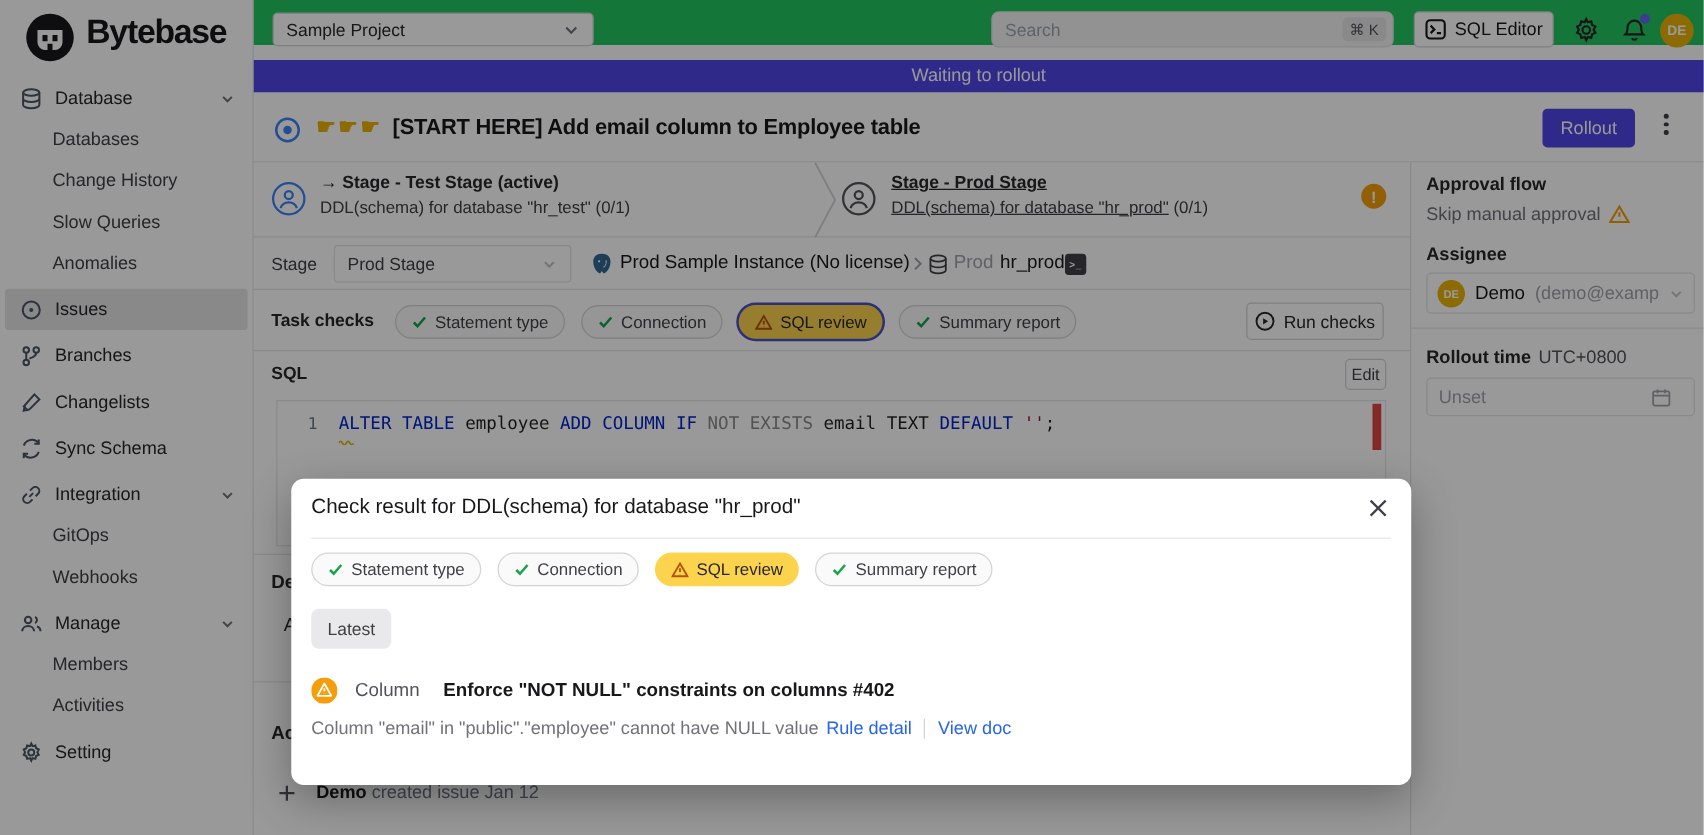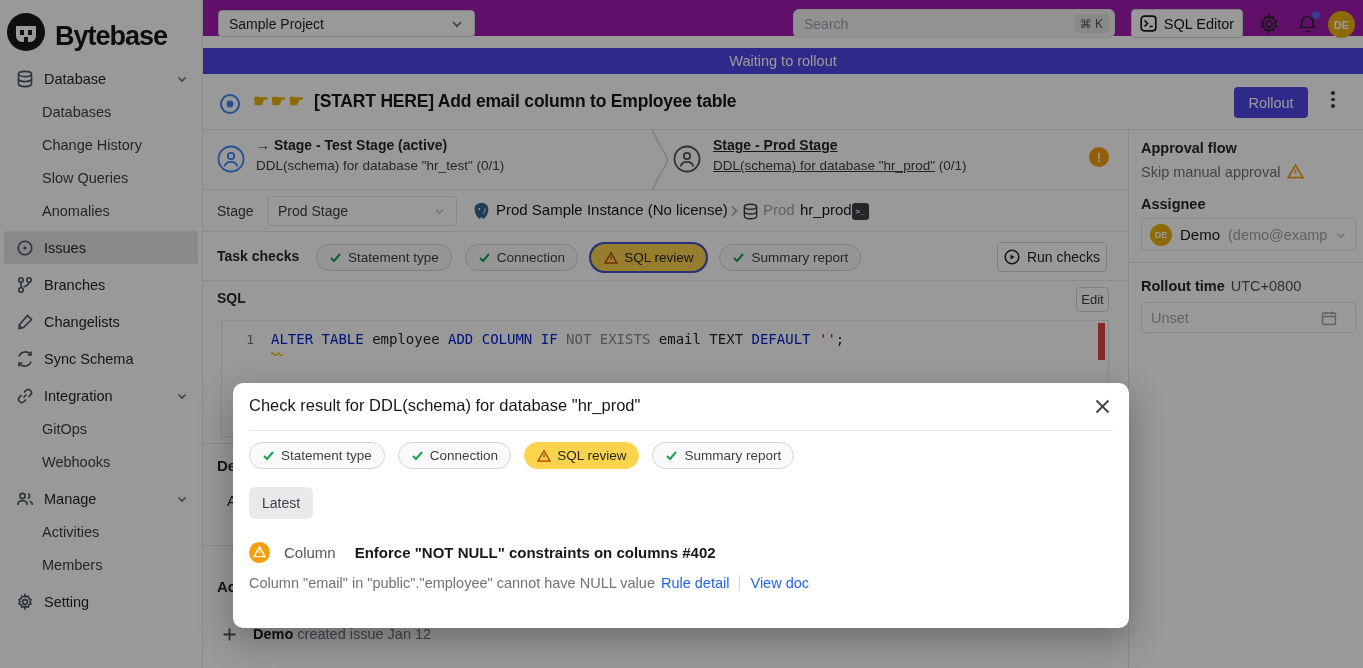--- a/index.html
+++ b/index.html
@@ -3,35 +3,35 @@
 <meta charset="utf-8">
 <style>
   * { margin:0; padding:0; box-sizing:border-box; }
   html,body { width:1363px; height:668px; overflow:hidden; }
   body { font-family:"Liberation Sans", sans-serif; background:#fff; color:#27272a; position:relative; }
   .abs { position:absolute; }
   svg { display:block; }
 
   
   .sidebar { position:absolute; left:0; top:0; width:203px; height:668px; background:#fff; border-right:1px solid #e5e7eb; }
-  .logo-row { display:flex; align-items:flex-end; gap:9px; padding:10px 0 0 6px; height:52px; }
+  .logo-row { display:flex; align-items:flex-start; gap:9px; padding:10px 0 0 20px; height:52px; }
   .logo-mark { width:40px; height:40px; }
   .logo-word { font-size:27px; font-weight:800; letter-spacing:-1px; color:#18181b; }
   .nav { padding-top:10px; }
   .nav-item { display:flex; align-items:center; gap:10px; height:33px; padding-left:16px; padding-right:10px;
               font-size:14.5px; color:#3f3f46; position:relative; cursor:pointer; }
   .nav-item.group { font-weight:500; color:#27272a; }
   .nav-item.sub { padding-left:42px; }
   .nav-item.gap { margin-top:4px; }
   .nav-item.selected { background:#e4e4e7; border-radius:3px; margin-left:4px; margin-right:4px; padding-left:12px; }
   .nav-item .chev { position:absolute; right:14px; }
   .nic { width:18px; height:18px; flex:0 0 18px; }
 
   
-  .topbar { position:absolute; left:203px; top:0; width:1160px; height:36px; background:#a21caf; }
+  .topbar { position:absolute; left:203px; top:0; width:1160px; height:36px; background:#22c55e; }
   .proj-select { position:absolute; left:15px; top:10px; width:257px; height:27px; border:1px solid #d4d4d8; border-radius:4px;
                  display:flex; align-items:center; padding:0 10px; font-size:14px; color:#27272a; background:#fff; }
   .proj-select .chev { margin-left:auto; }
   .searchbox { position:absolute; left:590px; top:9px; width:322px; height:29px; background:#f4f4f5; border:1px solid #e4e4e7; border-radius:6px; }
   .searchbox input { width:220px; height:100%; border:0; background:transparent; outline:none; padding-left:10px; font-size:14px; color:#27272a;
                      font-family:"Liberation Sans", sans-serif; }
   .searchbox input::placeholder { color:#9ca3af; }
   .kbd { position:absolute; right:5px; top:4px; height:19px; background:#e4e4e7; border-radius:4px; padding:0 6px;
          font-size:12px; color:#52525b; display:flex; align-items:center; }
   .sql-editor-btn { position:absolute; left:928px; top:9px; width:112px; height:29px; border:1px solid #d4d4d8; border-radius:4px;
@@ -227,24 +227,24 @@
           <circle cx="6.5" cy="6" r="2.6"></circle>
           <path d="M1.8 15c0-2.6 2.1-4.2 4.7-4.2s4.7 1.6 4.7 4.2"></path>
           <path d="M12 3.6a2.6 2.6 0 0 1 0 4.8M13.5 11.2c1.7.5 2.9 1.9 2.9 3.8"></path>
         </svg>
       <span>Manage</span>
       <svg class="chev" width="12" height="12" viewBox="0 0 12 12" fill="none" stroke="#71717a" stroke-width="1.6">
           <path d="M2.5 4.5 L6 8 L9.5 4.5"></path>
         </svg>
     </div>
     <div class="nav-item sub">
+        <span>Members</span>
+      </div>
+    <div class="nav-item sub">
         <span>Activities</span>
-      </div>
-    <div class="nav-item sub">
-        <span>Members</span>
       </div>
     <div class="nav-item group gap">
       <svg class="nic" viewBox="0 0 18 18" fill="none" stroke="#4b5563" stroke-width="1.6">
           <circle cx="9" cy="9" r="2.4"></circle>
           <path d="M9 1.8l1 2.1 2.3-.6 .6 2.3 2.1 1-1.1 2.1 1.1 2.1-2.1 1-.6 2.3-2.3-.6-1 2.1-1-2.1-2.3.6-.6-2.3-2.1-1 1.1-2.1-1.1-2.1 2.1-1 .6-2.3 2.3.6z"></path>
         </svg>
       <span>Setting</span>
     </div>
   </div>
 </div>

